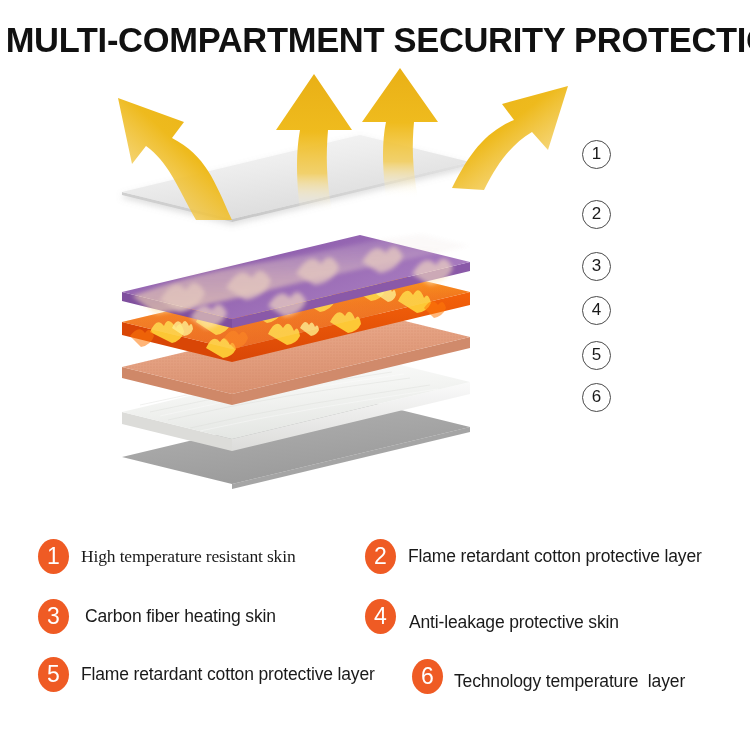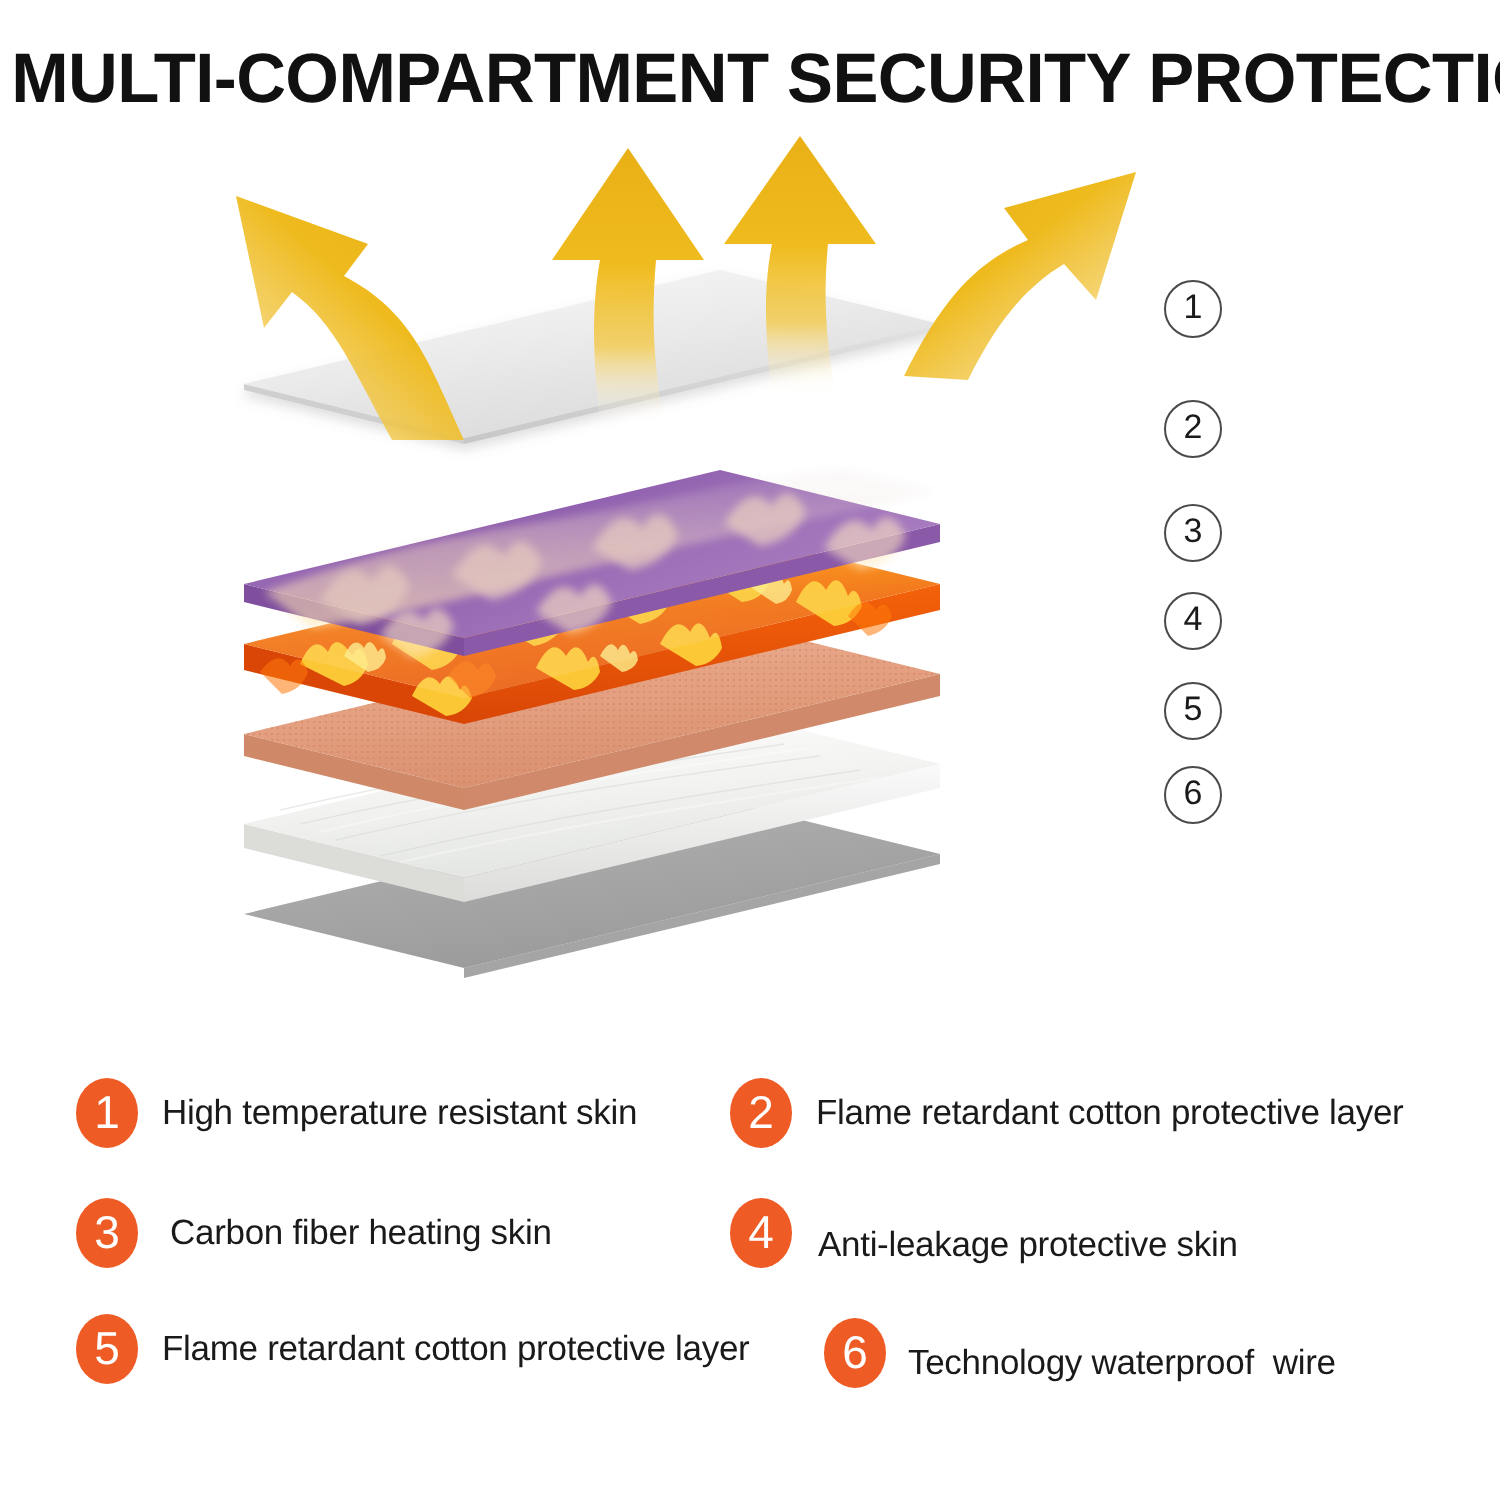--- a/index.html
+++ b/index.html
@@ -75,21 +75,21 @@
   .legend-label {
     font-family:"Liberation Sans", sans-serif;
     font-size:17.5px;
     color:#1a1a1a;
     white-space:pre;
     letter-spacing:-0.15px;
   }
 
   
   .r1 { left:38px;  top:12px; }
-  .r1 .legend-label { margin-left:12px; }
+  .r1 .legend-label { margin-left:12px;font-family:Liberation Serif, serif; }
   .r2 { left:365px; top:12px; }
   .r2 .legend-label { margin-left:12px; }
   .r3 { left:38px;  top:72px; }
   .r3 .legend-label { margin-left:16px; }
   .r4 { left:365px; top:72px; }
   .r4 .legend-label { margin-left:13px; position:relative; top:6px; }
   .r5 { left:38px;  top:130px; }
   .r5 .legend-label { margin-left:12px; }
   .r6 { left:412px; top:132px; }
   .r6 .legend-label { margin-left:11px; position:relative; top:5px; }
@@ -337,16 +337,16 @@
     <div class="legend-label">Anti-leakage protective skin</div>
   </div>
 
   <div class="legend-row r5">
     <div class="badge">5</div>
     <div class="legend-label">Flame retardant cotton protective layer</div>
   </div>
 
   <div class="legend-row r6">
     <div class="badge">6</div>
-    <div class="legend-label">Technology waterproof  wire</div>
+    <div class="legend-label">Technology temperature  layer</div>
   </div>
 
 </div>
 
 </body></html>

